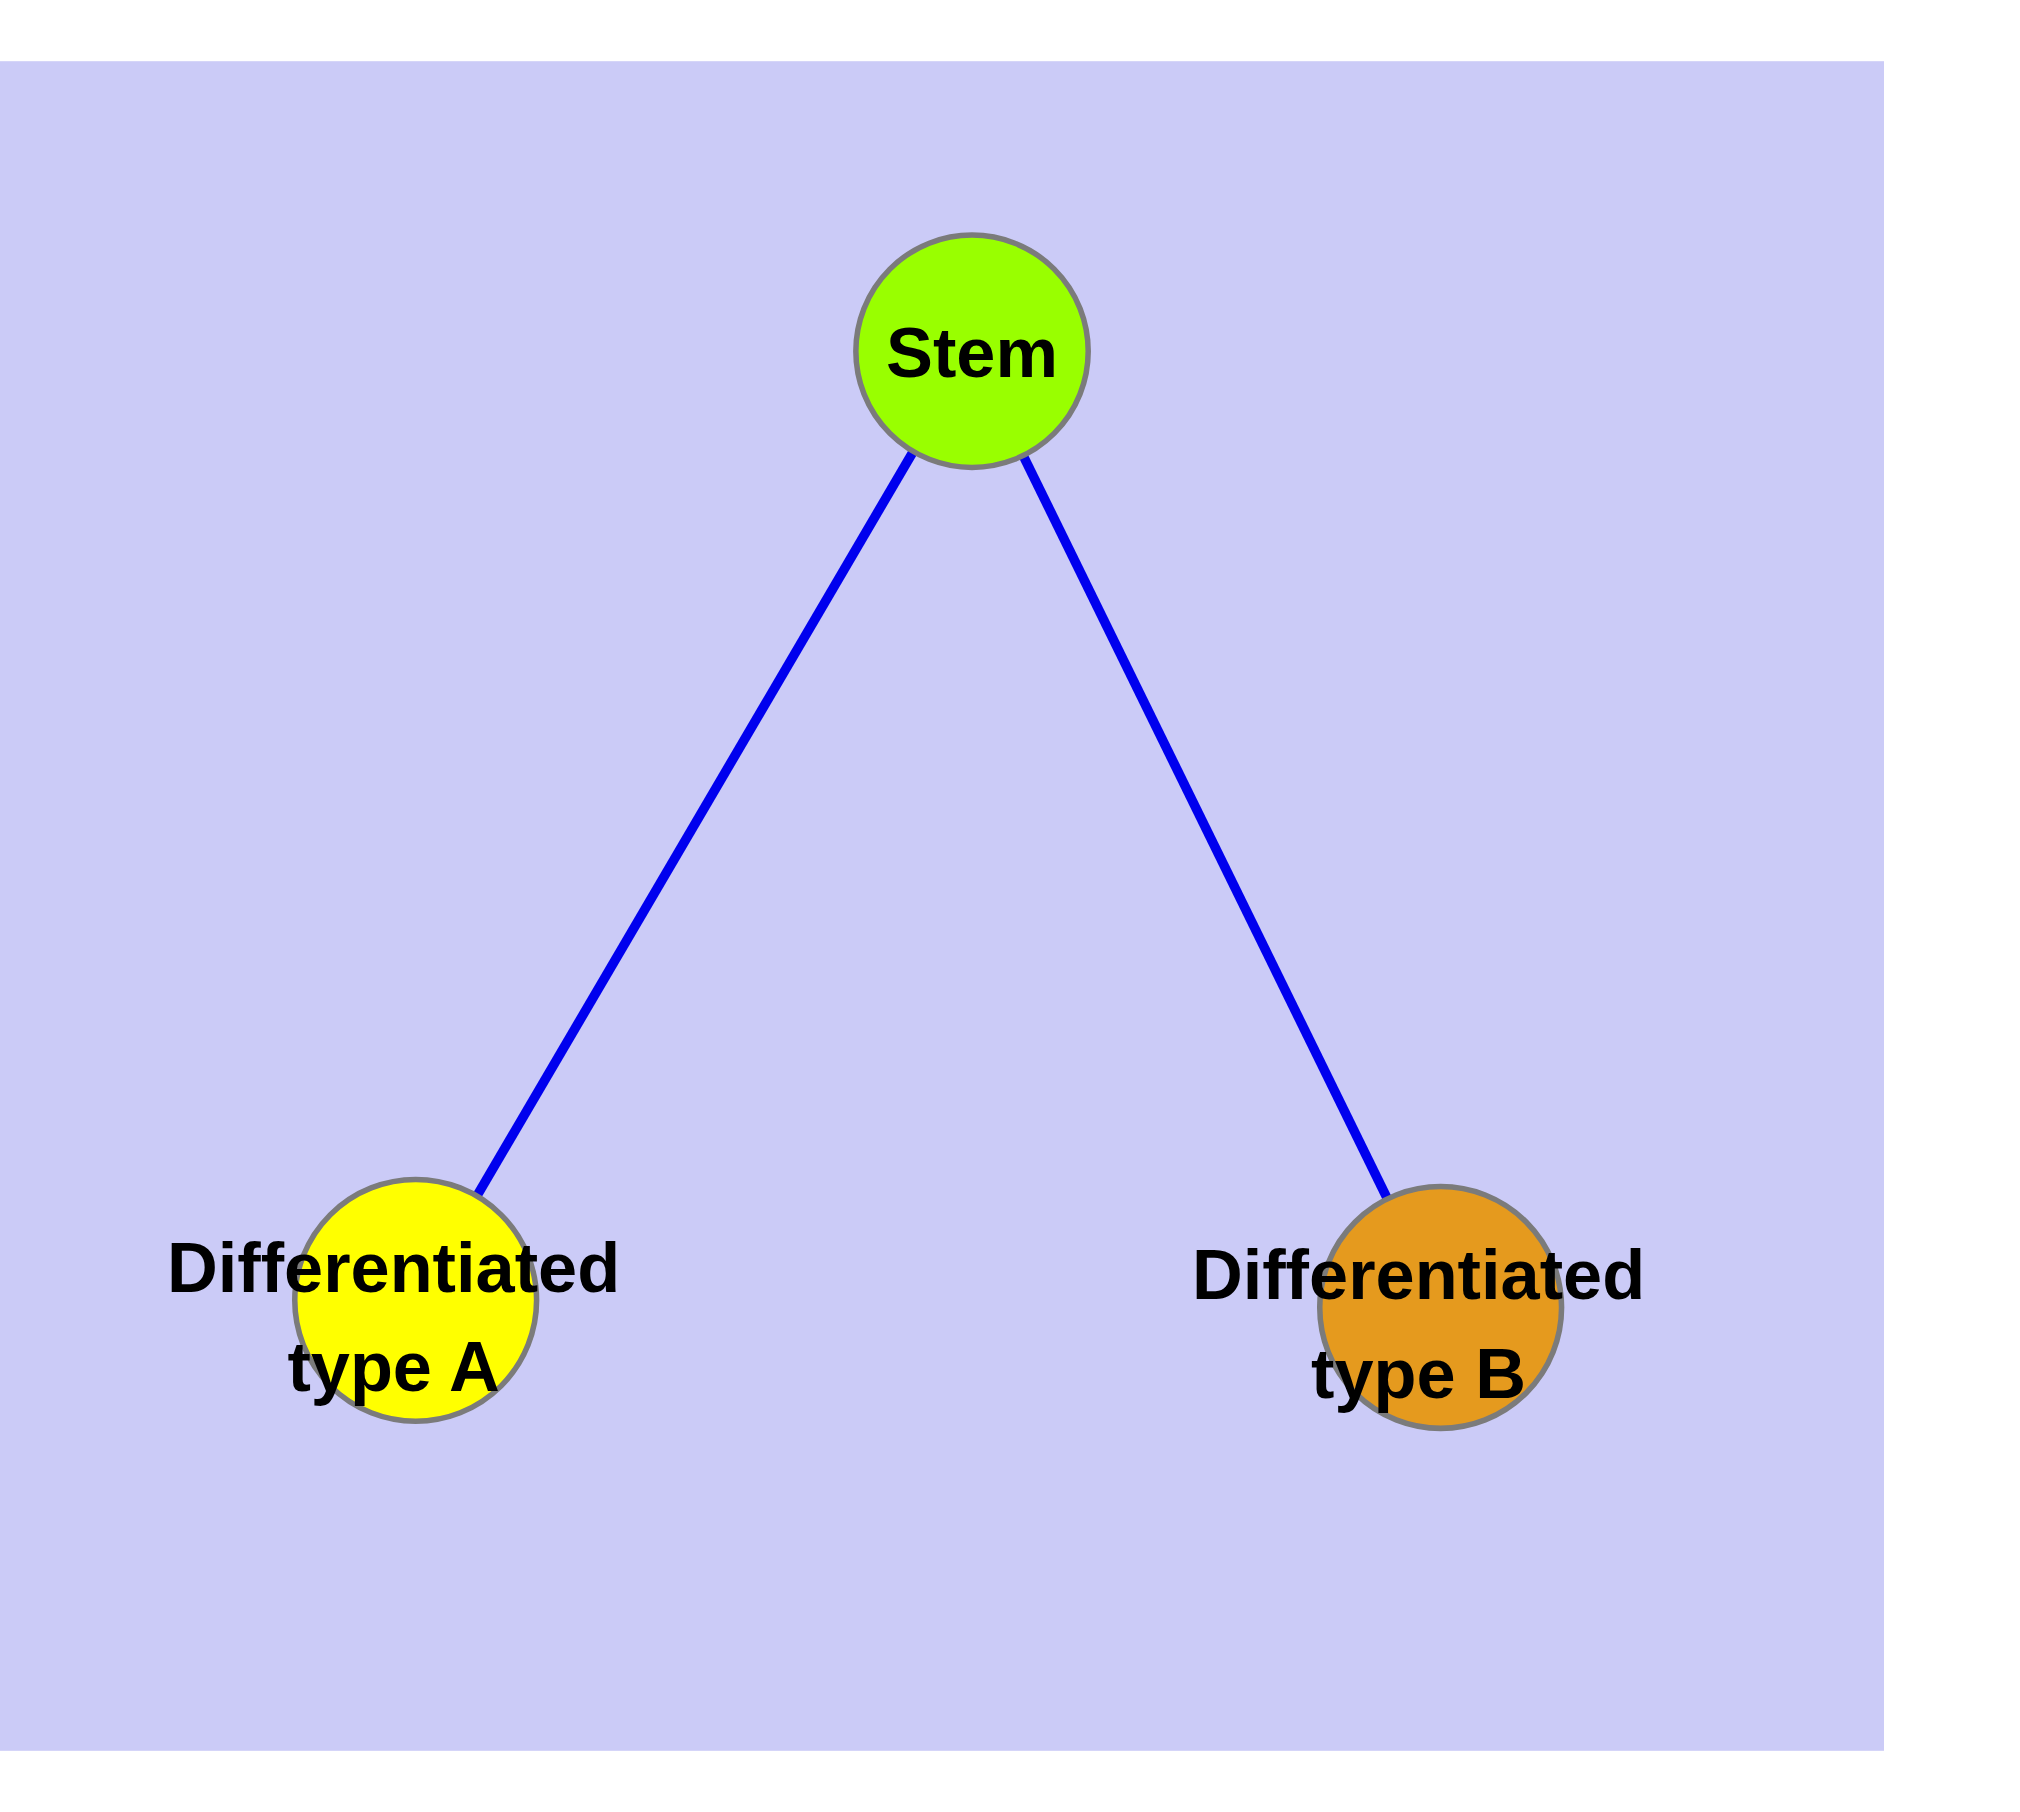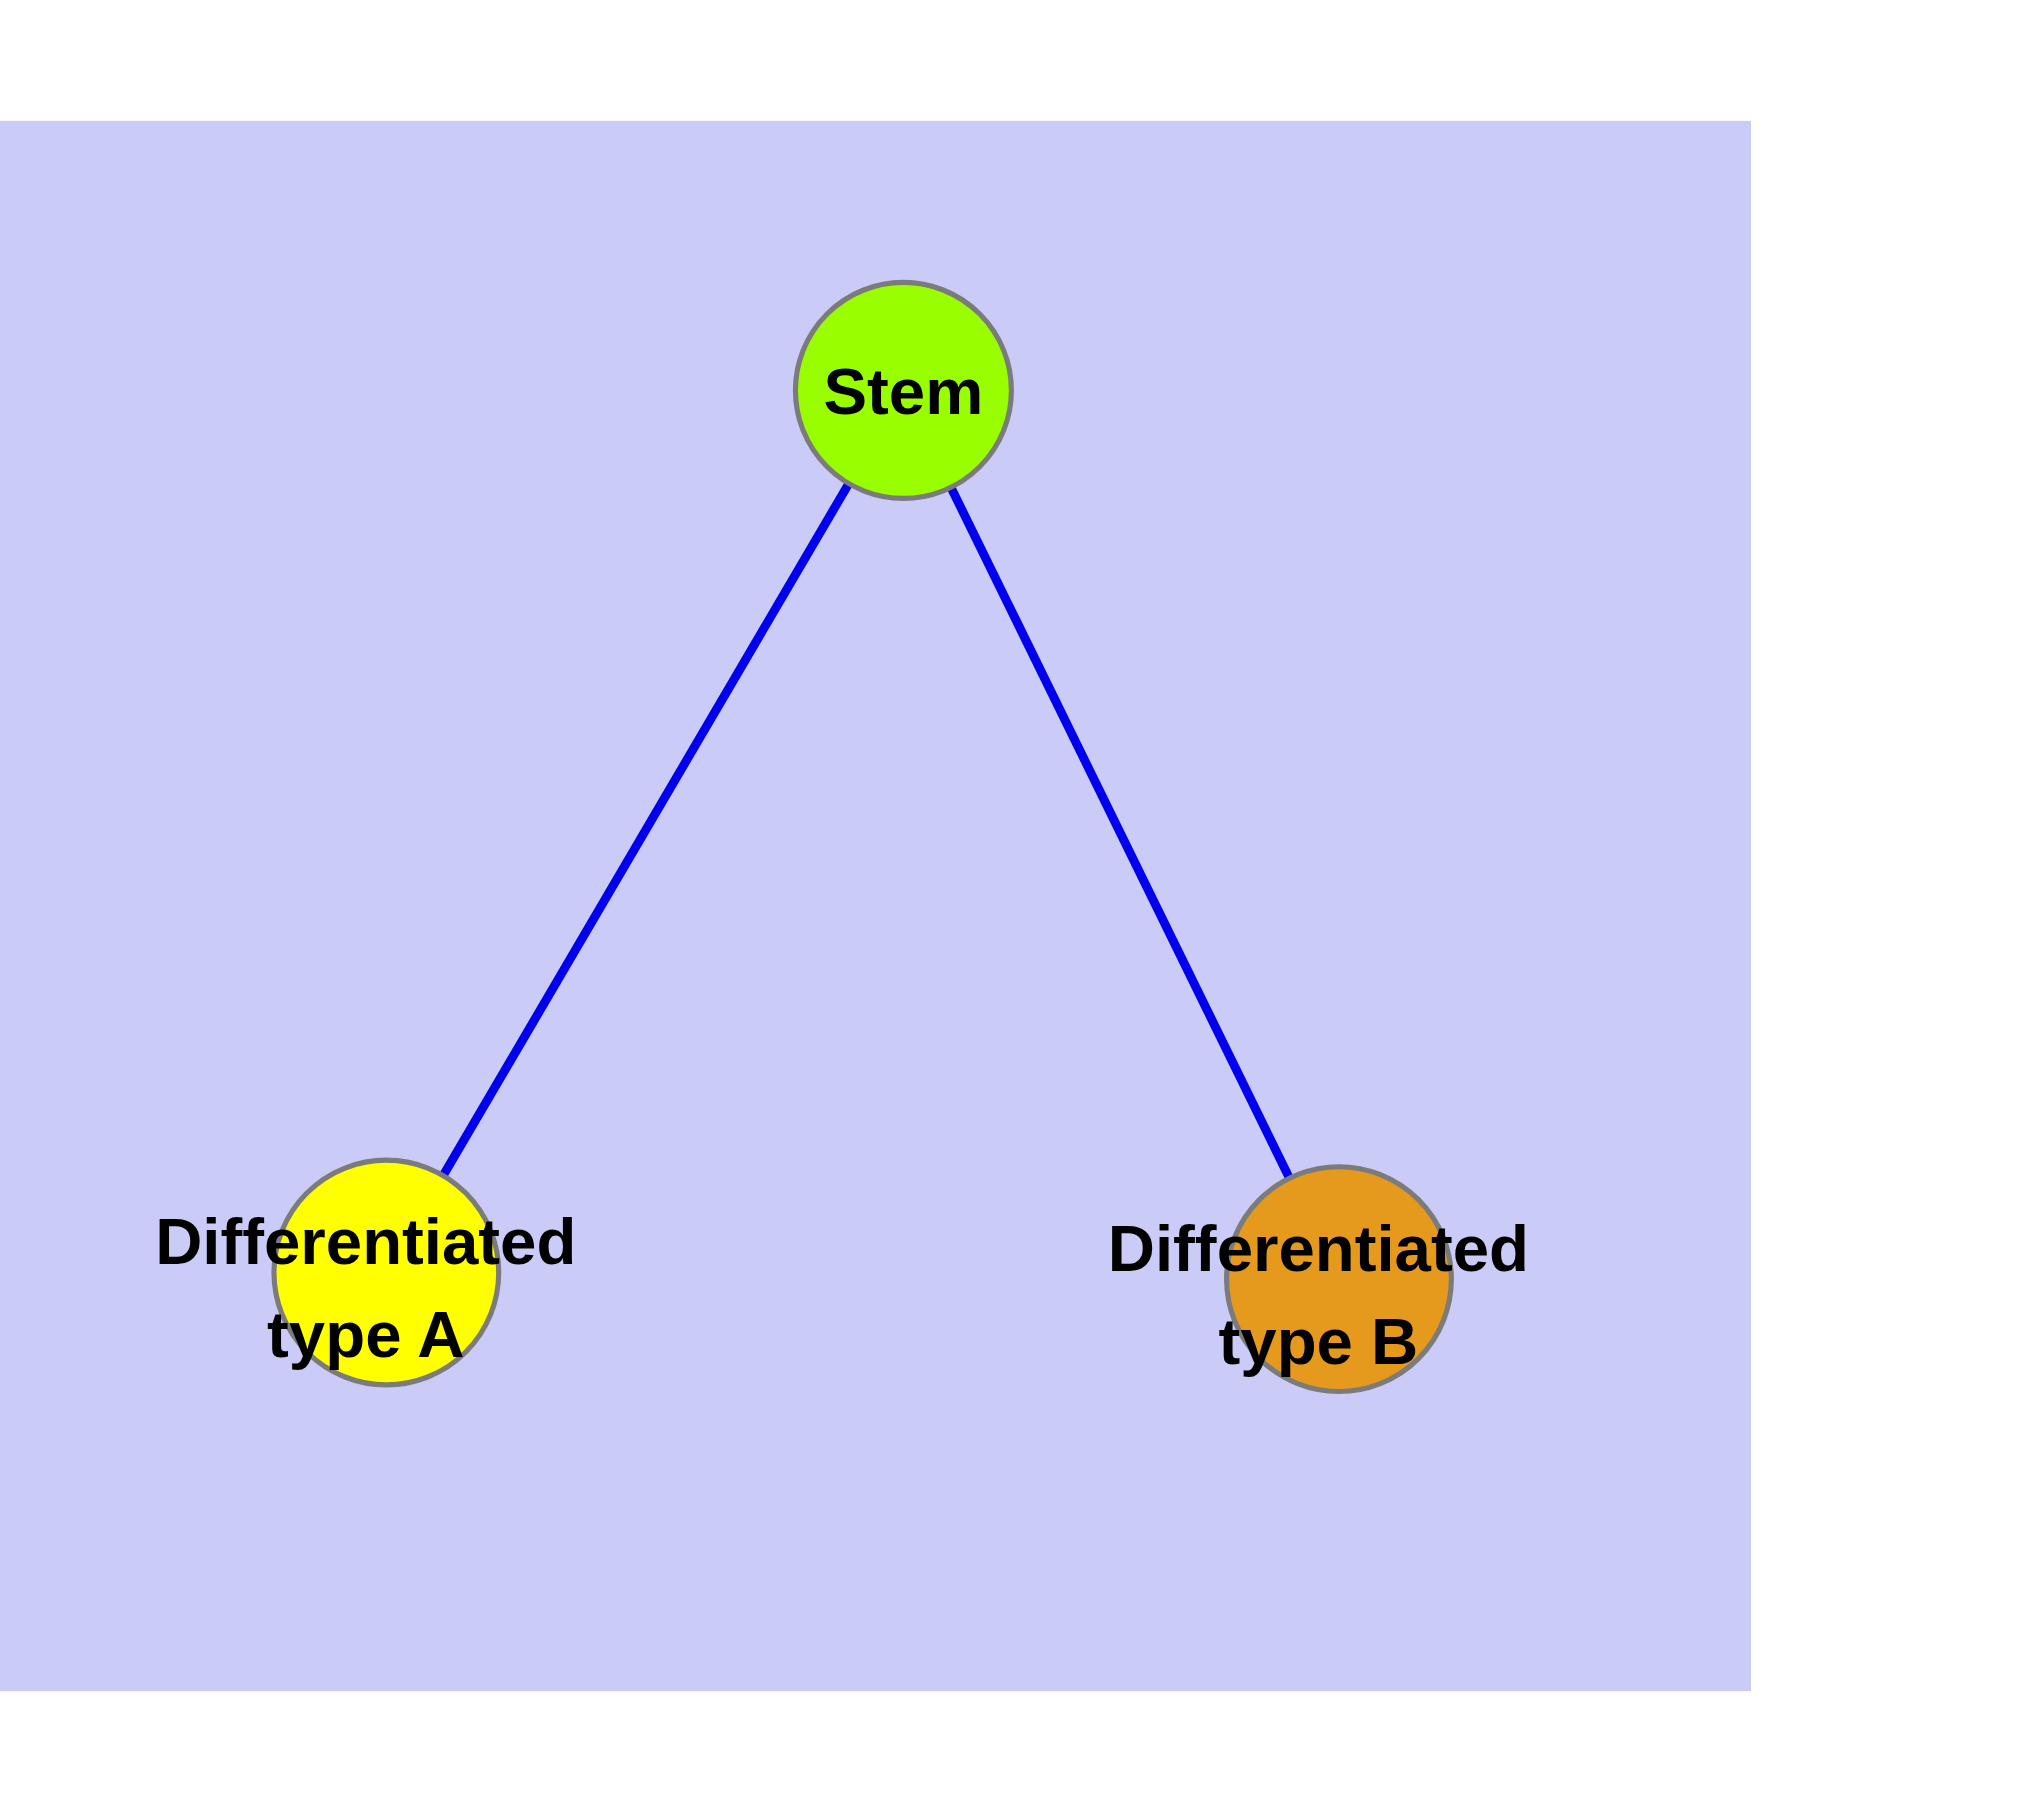--- a/index.html
+++ b/index.html
@@ -2,21 +2,21 @@
 <html style="font-size:13.6px"><head>
 <meta charset="utf-8">
 <style>
   html, body {
     margin: 0;
     padding: 0;
     background: #ffffff;
   }
   .stage {
     position: relative;
-    width: 1751px;
+    width: 1884px;
     height: 1812px;
     overflow: hidden;
     font-family: "Liberation Sans", sans-serif;
   }
   .graph-svg {
     position: absolute;
     inset: 0;
     width: 100%;
     height: 100%;
     display: block;

